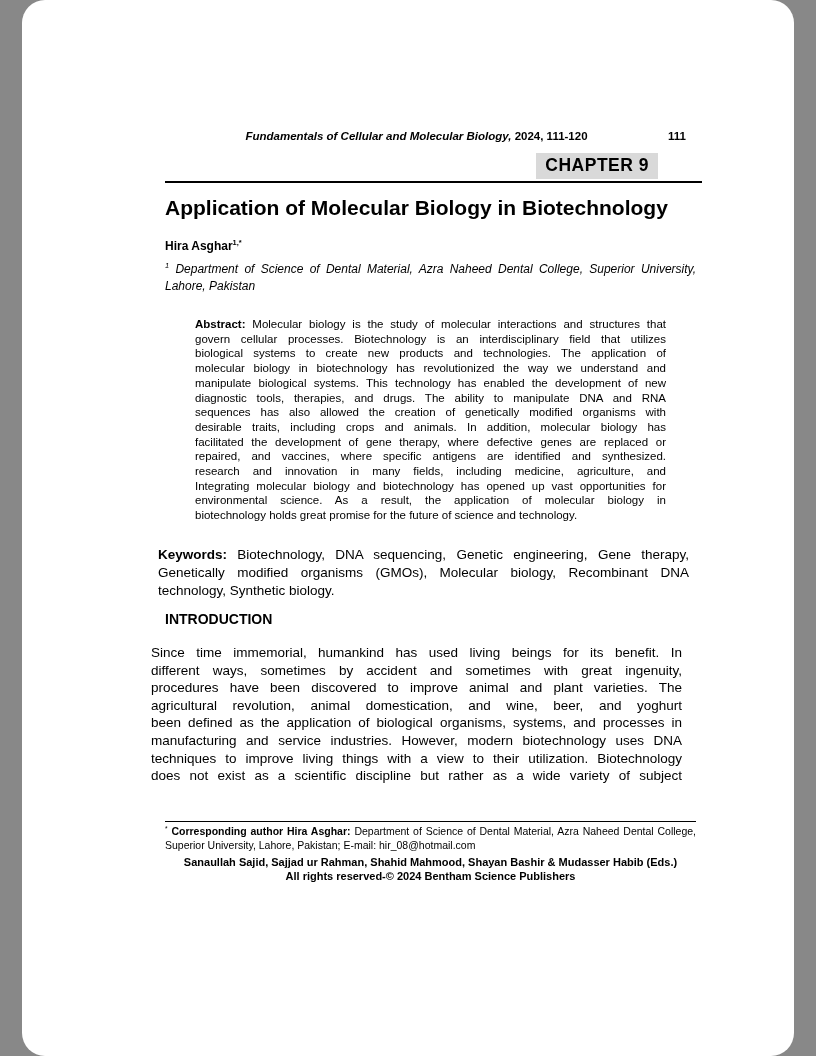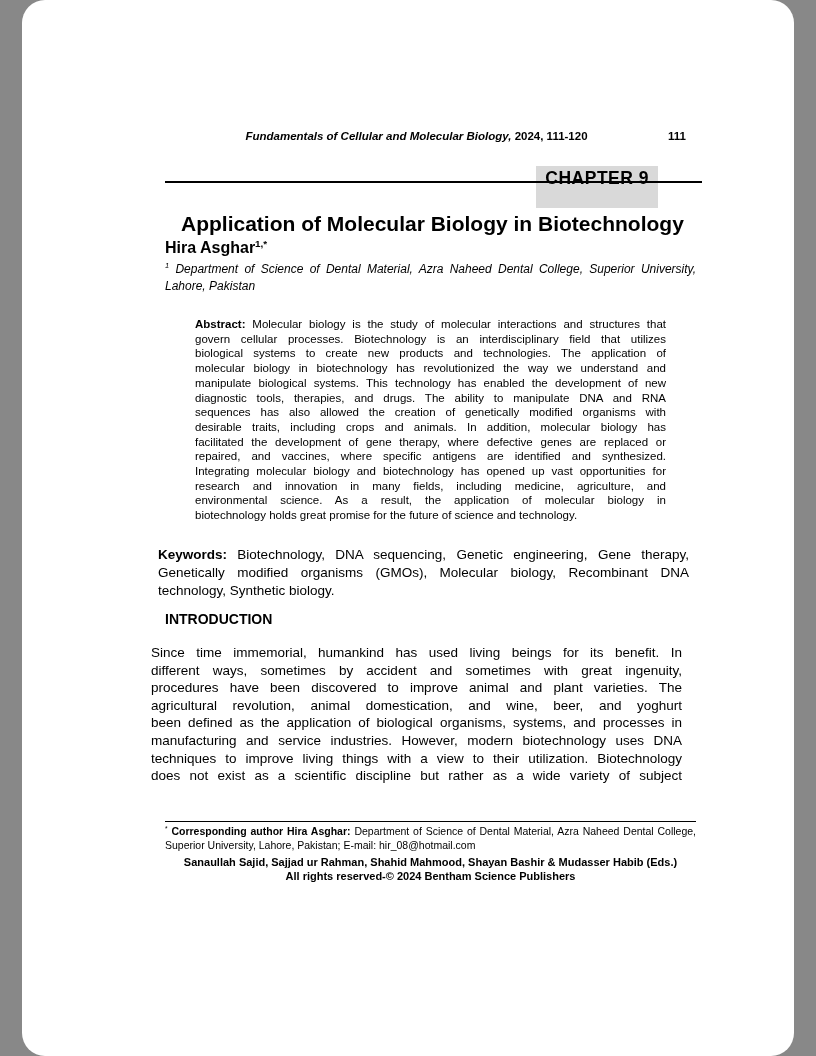--- a/index.html
+++ b/index.html
@@ -22,49 +22,49 @@
     display: flex;
     align-items: baseline;
     font-size: 11.5px;
     font-weight: bold;
   }
   .running-header .center { flex: 1; text-align: center; }
   .running-header .journal { font-style: italic; }
   .running-header .pagenum { width: 34px; }
   .chapter-badge {
     position: absolute;
-    top: 166px;
+    top: 153px;
     right: 136px;
     background: var(--badge-bg, #d9d9d9);
     font-size: 17.5px;
     font-weight: bold;
-    padding: 2px 9px 19px 9px;
+    padding: 2px 9px 3px 9px;
     letter-spacing: 0.5px;
   }
   .header-rule {
     position: absolute;
     left: 143px;
     top: 181px;
     width: 537px;
     border-top: 2px solid #000;
   }
   .chapter-title {
     position: absolute;
     left: 143px;
     top: 196px;
     width: 531px;
-    margin: 16px;
+    margin: 0;
     font-size: 21px;
     font-weight: bold;
   }
   .author-line {
     position: absolute;
     left: 143px;
     top: 239px;
-    font-size: 16px;
+    font-size: 12px;
     font-weight: bold;
   }
   sup { font-size: 0.62em; line-height: 0; vertical-align: super; }
   .affiliation {
     position: absolute;
     left: 143px;
     top: 261px;
     width: 531px;
     font-size: 12px;
     font-style: italic;
@@ -157,22 +157,22 @@
     <div>
         <div class="jline">govern cellular processes. Biotechnology is an interdisciplinary field that utilizes</div>
         <div class="jline">biological systems to create new products and technologies. The application of</div>
         <div class="jline">molecular biology in biotechnology has revolutionized the way we understand and</div>
         <div class="jline">manipulate biological systems. This technology has enabled the development of new</div>
         <div class="jline">diagnostic tools, therapies, and drugs. The ability to manipulate DNA and RNA</div>
         <div class="jline">sequences has also allowed the creation of genetically modified organisms with</div>
         <div class="jline">desirable traits, including crops and animals. In addition, molecular biology has</div>
         <div class="jline">facilitated the development of gene therapy, where defective genes are replaced or</div>
         <div class="jline">repaired, and vaccines, where specific antigens are identified and synthesized.</div>
+        <div class="jline">research and innovation in many fields, including medicine, agriculture, and</div>
         <div class="jline">Integrating molecular biology and biotechnology has opened up vast opportunities for</div>
-        <div class="jline">research and innovation in many fields, including medicine, agriculture, and</div>
         <div class="jline">environmental science. As a result, the application of molecular biology in</div>
         <div class="leftline">biotechnology holds great promise for the future of science and technology.</div>
       </div>
   </div>
 
   <div class="keywords">
     <div class="jline"><b>Keywords:</b> <span>Biotechnology, DNA sequencing, Genetic engineering, Gene therapy,</span></div>
     <div>
         <div class="jline">Genetically modified organisms (GMOs), Molecular biology, Recombinant DNA</div>
         <div class="leftline">technology, Synthetic biology.</div>

